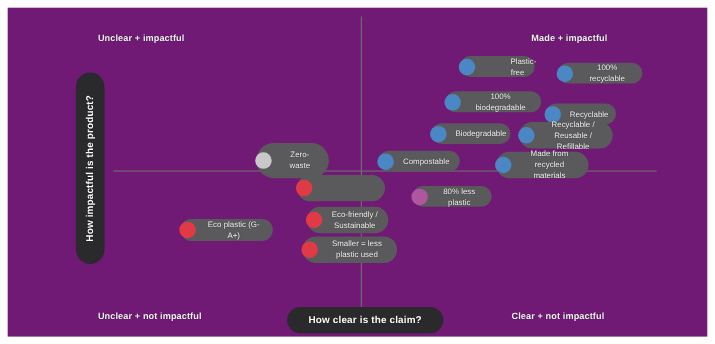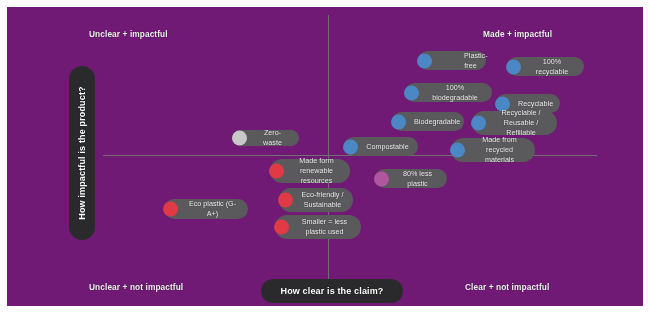--- a/index.html
+++ b/index.html
@@ -162,27 +162,26 @@
         <div class="plabel">Recyclable / Reusable / Refillable</div>
       </div>
       <div class="pill" style="left: 337px; top: 130px; width: 74px; height: 19px;">
         <div class="dot" style="background: rgb(74, 135, 196);"></div>
         <div class="plabel">Compostable</div>
       </div>
       <div class="pill" style="left: 444px; top: 131px; width: 84px; height: 24px;">
         <div class="dot" style="background: rgb(74, 135, 196);"></div>
         <div class="plabel">Made from recycled materials</div>
       </div>
-      <div class="pill" style="left: 226px; top: 123px; width: 66px; height: 16px;">
+      <div class="pill" style="left: 226px; top: 123px; width: 66px; height: 32px;">
         <div class="dot" style="background: rgb(200, 200, 200);"></div>
         <div class="plabel">Zero-waste</div>
       </div>
       <div class="pill" style="left: 263px; top: 152px; width: 80px; height: 24px;">
         <div class="dot" style="background: rgb(224, 58, 70);"></div>
-        <div class="plabel">Made form renewable resources</div>
       </div>
       <div class="pill" style="left: 368px; top: 162px; width: 72px; height: 19px;">
         <div class="dot" style="background: rgb(176, 85, 160);"></div>
         <div class="plabel">80% less plastic</div>
       </div>
       <div class="pill" style="left: 272px; top: 181px; width: 74px; height: 24px;">
         <div class="dot" style="background: rgb(224, 58, 70);"></div>
         <div class="plabel">Eco-friendly / Sustainable</div>
       </div>
       <div class="pill" style="left: 157px; top: 192px; width: 84px; height: 20px;">

